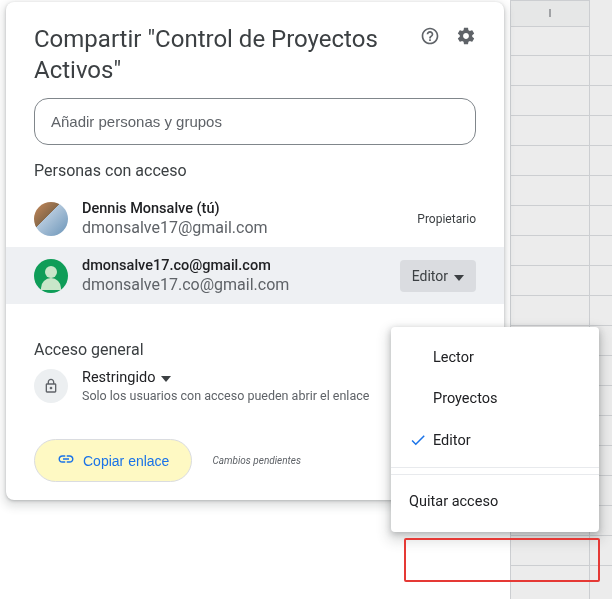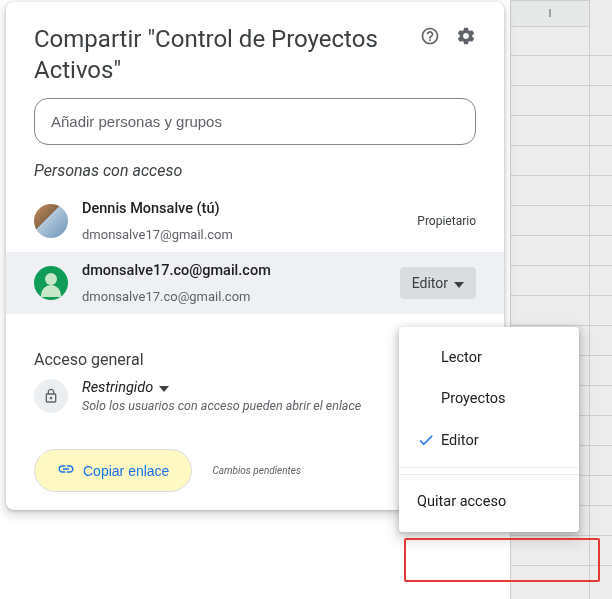--- a/index.html
+++ b/index.html
@@ -92,21 +92,20 @@
       font-size: 15px;
       color: #3c4043;
       outline: none;
     }
     .add-input::placeholder { color: #5f6368; }
     .section-title {
       padding: 0 28px;
       font-size: 16px;
       color: #3c4043;
       margin-bottom: 10px;
-      font-style: italic;
     }
     .person-row {
       display: flex;
       align-items: center;
       padding: 10px 28px;
     }
     .person-row.selected {
       background: #eef0f3;
     }
     .avatar {
@@ -138,23 +137,23 @@
       background:#c8e6c9;
       border-radius:10px 10px 0 0;
     }
     .person-info { flex: 1; min-width:0; }
     .person-name {
       font-size: 14.5px;
       color: #202124;
       font-weight: 500;
     }
     .person-email {
-      font-size: 13px;
+      font-size: 16px;
       color: #5f6368;
-      margin-top:10px;
+      margin-top:1px;
     }
     .role-static {
       font-size: 12px;
       color: #3c4043;
     }
     .role-dropdown-trigger {
       display: flex;
       align-items: center;
       gap: 6px;
       background: #dadce0;
@@ -164,21 +163,21 @@
       color: #3c4043;
       cursor: pointer;
     }
     .general-section { padding: 0 28px; margin-top: 20px; }
     .general-header {
       font-size: 16px;
       color: #3c4043;
       margin-bottom: 10px;
       margin-top: 36px;
     }
-    .general-row { display: flex; align-items: flex-end; gap: 14px; font-style: italic; }
+    .general-row { display: flex; align-items: flex-end; gap: 14px; }
     .lock-circle {
       width: 34px; height: 34px;
       border-radius: 50%;
       background: #eceff1;
       display:flex;align-items:center;justify-content:center;
       flex-shrink:0;
     }
     .lock-circle svg { width:16px; height:16px; fill:#5f6368; }
     .restrict-label {
       display:flex; align-items:center; gap:6px;
@@ -211,22 +210,22 @@
     .copy-link-btn svg { width:18px; height:18px; fill:#1a73e8; }
     .pending {
       font-size: 10px;
       color: #5f6368;
       font-style: italic;
       line-height: 1.3;
     }
     .dropdown-menu {
       position: absolute;
       top: 327px;
-      left: 399px;
-      width: 180px;
+      left: 391px;
+      width: 208px;
       background: #fff;
       border-radius: 4px;
       box-shadow: 0 2px 6px rgba(60,64,67,0.3), 0 6px 12px 4px rgba(60,64,67,0.15);
       padding: 10px 0;
       font-size: 14.5px;
     }
     .dropdown-item {
       display:flex; align-items:center;
       padding: 12px 18px 12px 18px;
       color: #202124;

